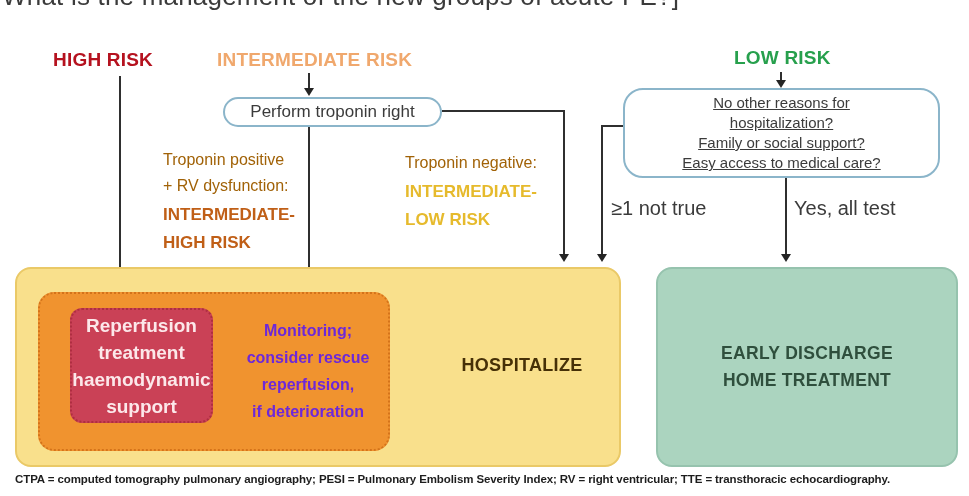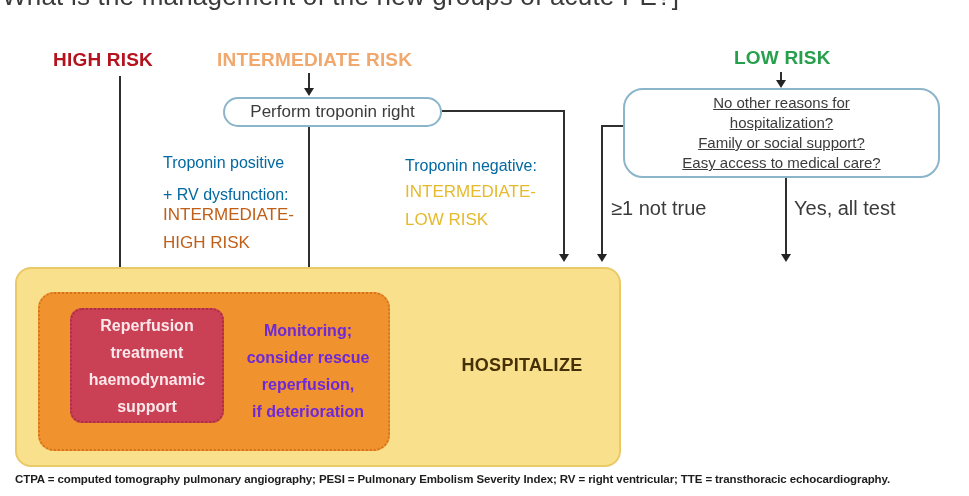--- a/index.html
+++ b/index.html
@@ -35,39 +35,39 @@
     left: 223px; top: 97px; width: 219px; height: 30px;
     border-radius: 16px; font-size: 17px; line-height: 26px;
   }
   .question-box {
     left: 623px; top: 88px; width: 317px; height: 90px;
     border-radius: 20px; font-size: 15px; line-height: 20px;
     display: flex; flex-direction: column; justify-content: center; text-decoration: underline;
   }
   .question-box .q1 { width: 240px; margin: 0 auto; }
 
-  .cond-text { font-size: 16px; line-height: 32px; color: #0369a1; white-space: pre-line; }
-  .result-text { font-size: 17px; line-height: 28px; font-weight: normal; white-space: pre-line; }
+  .cond-text { font-size: 16px; line-height: 26px; color: #a16207; white-space: pre-line; }
+  .result-text { font-size: 17px; line-height: 28px; font-weight: bold; white-space: pre-line; }
   .result-ihigh { color: #c05f17; }
   .result-ilow  { color: #e6ba2c; }
   .branch-label { font-size: 20px; color: #3b3b3b; white-space: nowrap; }
 
   .hospitalize-zone {
     left: 15px; top: 267px; width: 606px; height: 200px;
     background: #f9e08c; border: 2px solid #eac967; border-radius: 16px;
   }
   .monitoring-box {
     left: 38px; top: 292px; width: 352px; height: 159px;
     background: #f0932f; border: 2px dotted #d4731a; border-radius: 16px;
   }
   .reperfusion-box {
-    left: 70px; top: 308px; width: 154px; height: 115px;
+    left: 70px; top: 308px; width: 143px; height: 115px;
     background: #ca4156; border: 2px dotted #ae2e41; border-radius: 12px;
     display: flex; align-items: center; justify-content: center;
-    color: #fce8ea; font-size: 16px; font-weight: 600; line-height: 27px;
+    color: #fce8ea; font-size: 19px; font-weight: 600; line-height: 27px;
     text-align: center; white-space: pre-line;
   }
   .monitoring-text {
     left: 224px; top: 317px; width: 168px; text-align: center;
     color: #6d28d9; font-size: 16px; font-weight: 600; line-height: 27px;
     white-space: pre-line;
   }
   .hospitalize-label {
     left: 437px; top: 355px; width: 170px; text-align: center;
     font-size: 18px; font-weight: bold; color: #463007; letter-spacing: 0.3px;
@@ -145,16 +145,18 @@
   <div class="abs monitoring-box"></div>
   <div class="abs reperfusion-box">Reperfusion
 treatment
 haemodynamic
 support</div>
   <div class="abs monitoring-text">Monitoring;
 consider rescue
 reperfusion,
 if deterioration</div>
   <div class="abs hospitalize-label">HOSPITALIZE</div>
+  <div class="abs discharge-box">EARLY DISCHARGE
+HOME TREATMENT</div>
 
   <div class="abs footer-note">CTPA = computed tomography pulmonary angiography; PESI = Pulmonary Embolism Severity Index; RV = right ventricular; TTE = transthoracic echocardiography.</div>
 
 </div>
 
 </body></html>

